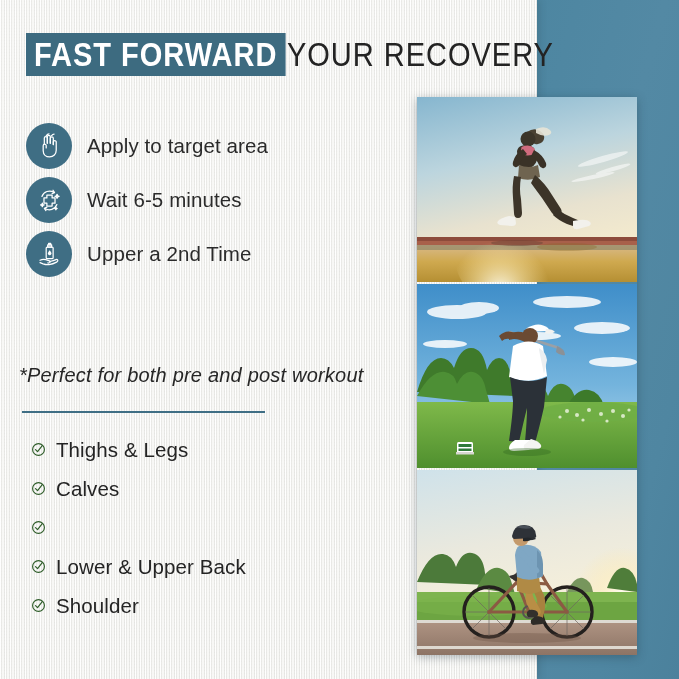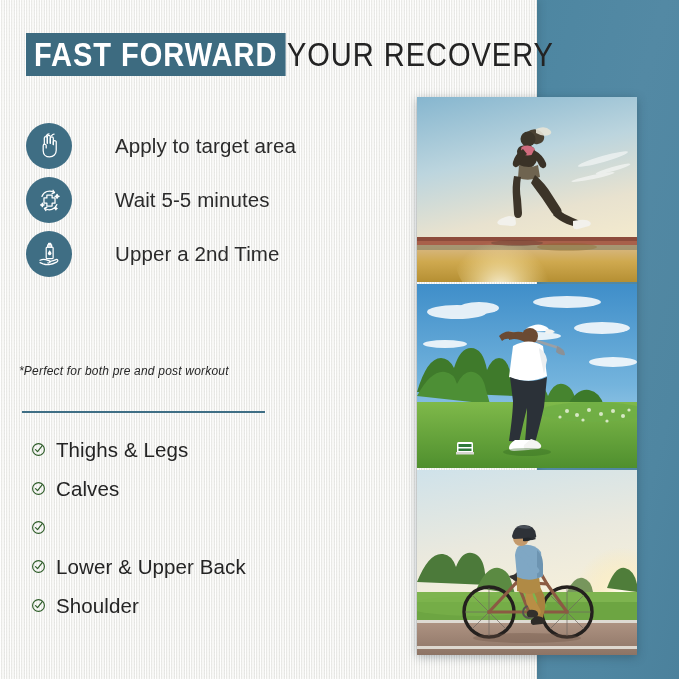--- a/index.html
+++ b/index.html
@@ -106,21 +106,20 @@
     position: absolute;
     top: 119px;
     left: 26px;
     width: 370px;
   }
   .step {
     display: flex;
     align-items: center;
     height: 54px;
     margin-bottom: 0px;
-    gap: 28px;
   }
   .step-icon {
     width: 46px;
     height: 46px;
     min-width: 46px;
     border-radius: 50%;
     background: #3f6e84;
     display: flex;
     align-items: center;
     justify-content: center;
@@ -132,21 +131,21 @@
     color: #2b2b2b;
     letter-spacing: 0.1px;
     white-space: nowrap;
   }
 
   
   .note {
     position: absolute;
     top: 364px;
     left: 19px;
-    font-size: 12px;
+    font-size: 20px;
     font-style: italic;
     color: #262626;
     letter-spacing: 0.2px;
     white-space: nowrap;
   }
   .divider {
     position: absolute;
     top: 411px;
     left: 22px;
     width: 243px;
@@ -239,21 +238,21 @@
           <path d="M13.3 10.4 h5.4 v3 h3 v5.4 h-3 v3 h-5.4 v-3 h-3 v-5.4 h3 z"></path>
           <path d="M8.2 11.8 A8.3 8.3 0 0 1 20.5 7.6"></path>
           <path d="M19.6 5.4 l1.6 2.4 -2.6 1.2"></path>
           <path d="M23.6 20.2 A8.3 8.3 0 0 1 11.4 24.3"></path>
           <path d="M12.3 26.4 l-1.6-2.3 2.6-1.2"></path>
           <path d="M23.8 9.6 l0.6 1.5 1.5 0.6 -1.5 0.6 -0.6 1.5 -0.6-1.5 -1.5-0.6 1.5-0.6 z"></path>
           <path d="M8.6 18.8 l0.5 1.3 1.3 0.5 -1.3 0.5 -0.5 1.3 -0.5-1.3 -1.3-0.5 1.3-0.5 z"></path>
           <path d="M22.6 23 l0.4 0.9 0.9 0.4 -0.9 0.4 -0.4 0.9 -0.4-0.9 -0.9-0.4 0.9-0.4 z"></path>
         </svg>
       </div>
-      <div class="step-label">Wait 5-5 minutes</div>
+      <div class="step-label">Wait 6-5 minutes</div>
     </div>
 
     <div class="step">
       <div class="step-icon">
         <svg width="30" height="30" viewBox="0 0 32 32" fill="none" stroke="#ffffff" stroke-width="1.3" stroke-linecap="round" stroke-linejoin="round">
           <rect x="13" y="8.6" width="7.4" height="12.4" rx="1.1"></rect>
           <path d="M14.6 6.2 h4.2 v2.4 h-4.2 z"></path>
           <path d="M15.6 4.6 h2.2 v1.6 h-2.2 z"></path>
           <path d="M16.7 12 c1.3 1.6 1.9 2.6 1.9 3.4 a1.9 1.9 0 0 1-3.8 0 c0-0.8 0.6-1.8 1.9-3.4 z" fill="#ffffff" stroke="none"></path>
           <path d="M6.4 22.6 q3.2-1.6 6.1-0.6 l4 1.4 q1.3 0.5 0.4 1.6 -0.8 0.9-2.2 0.5"></path>

